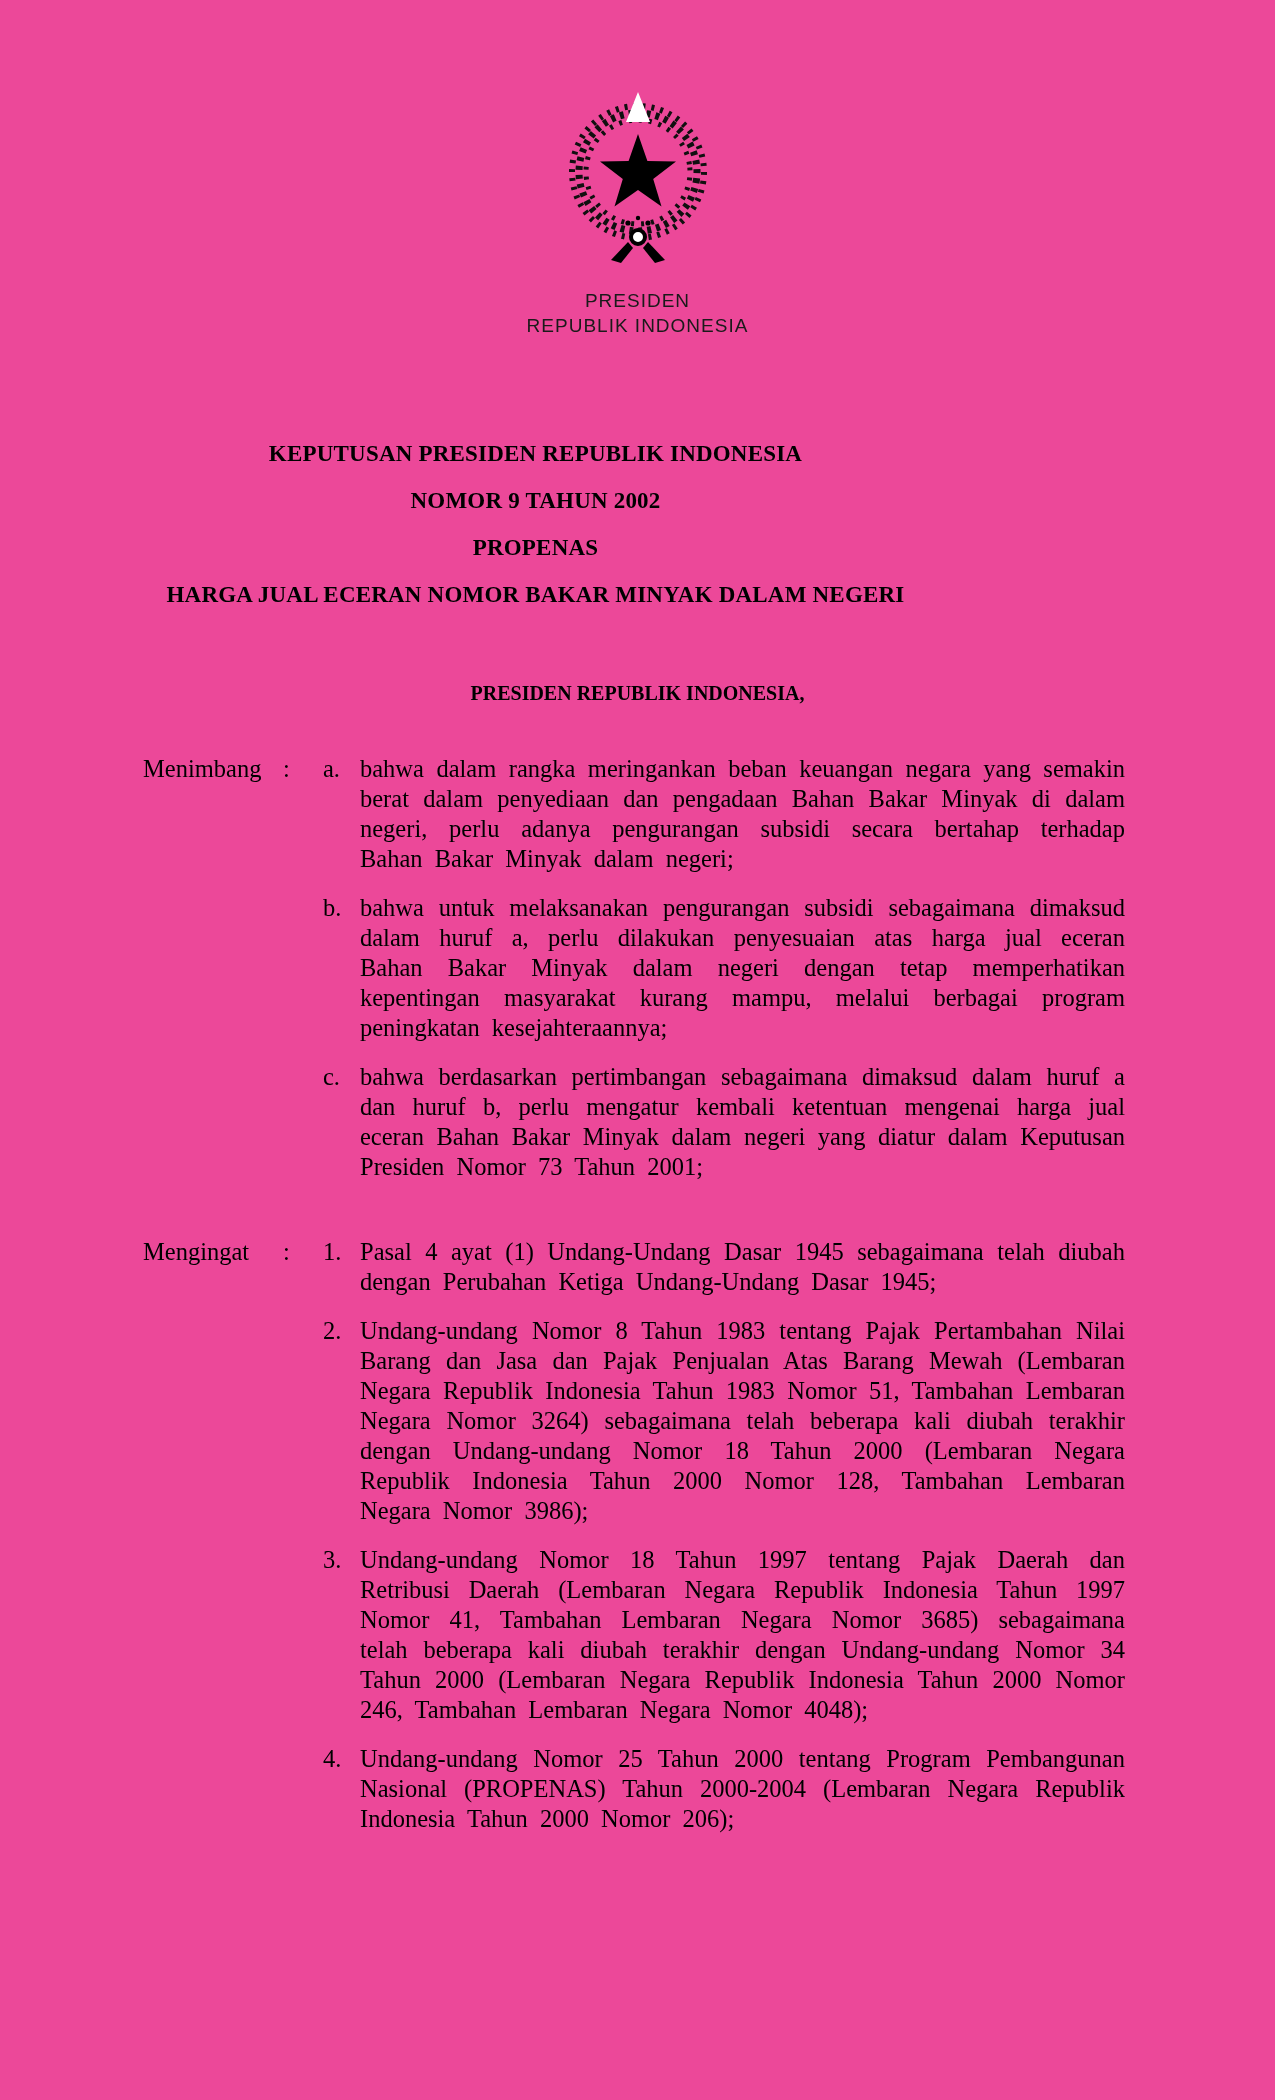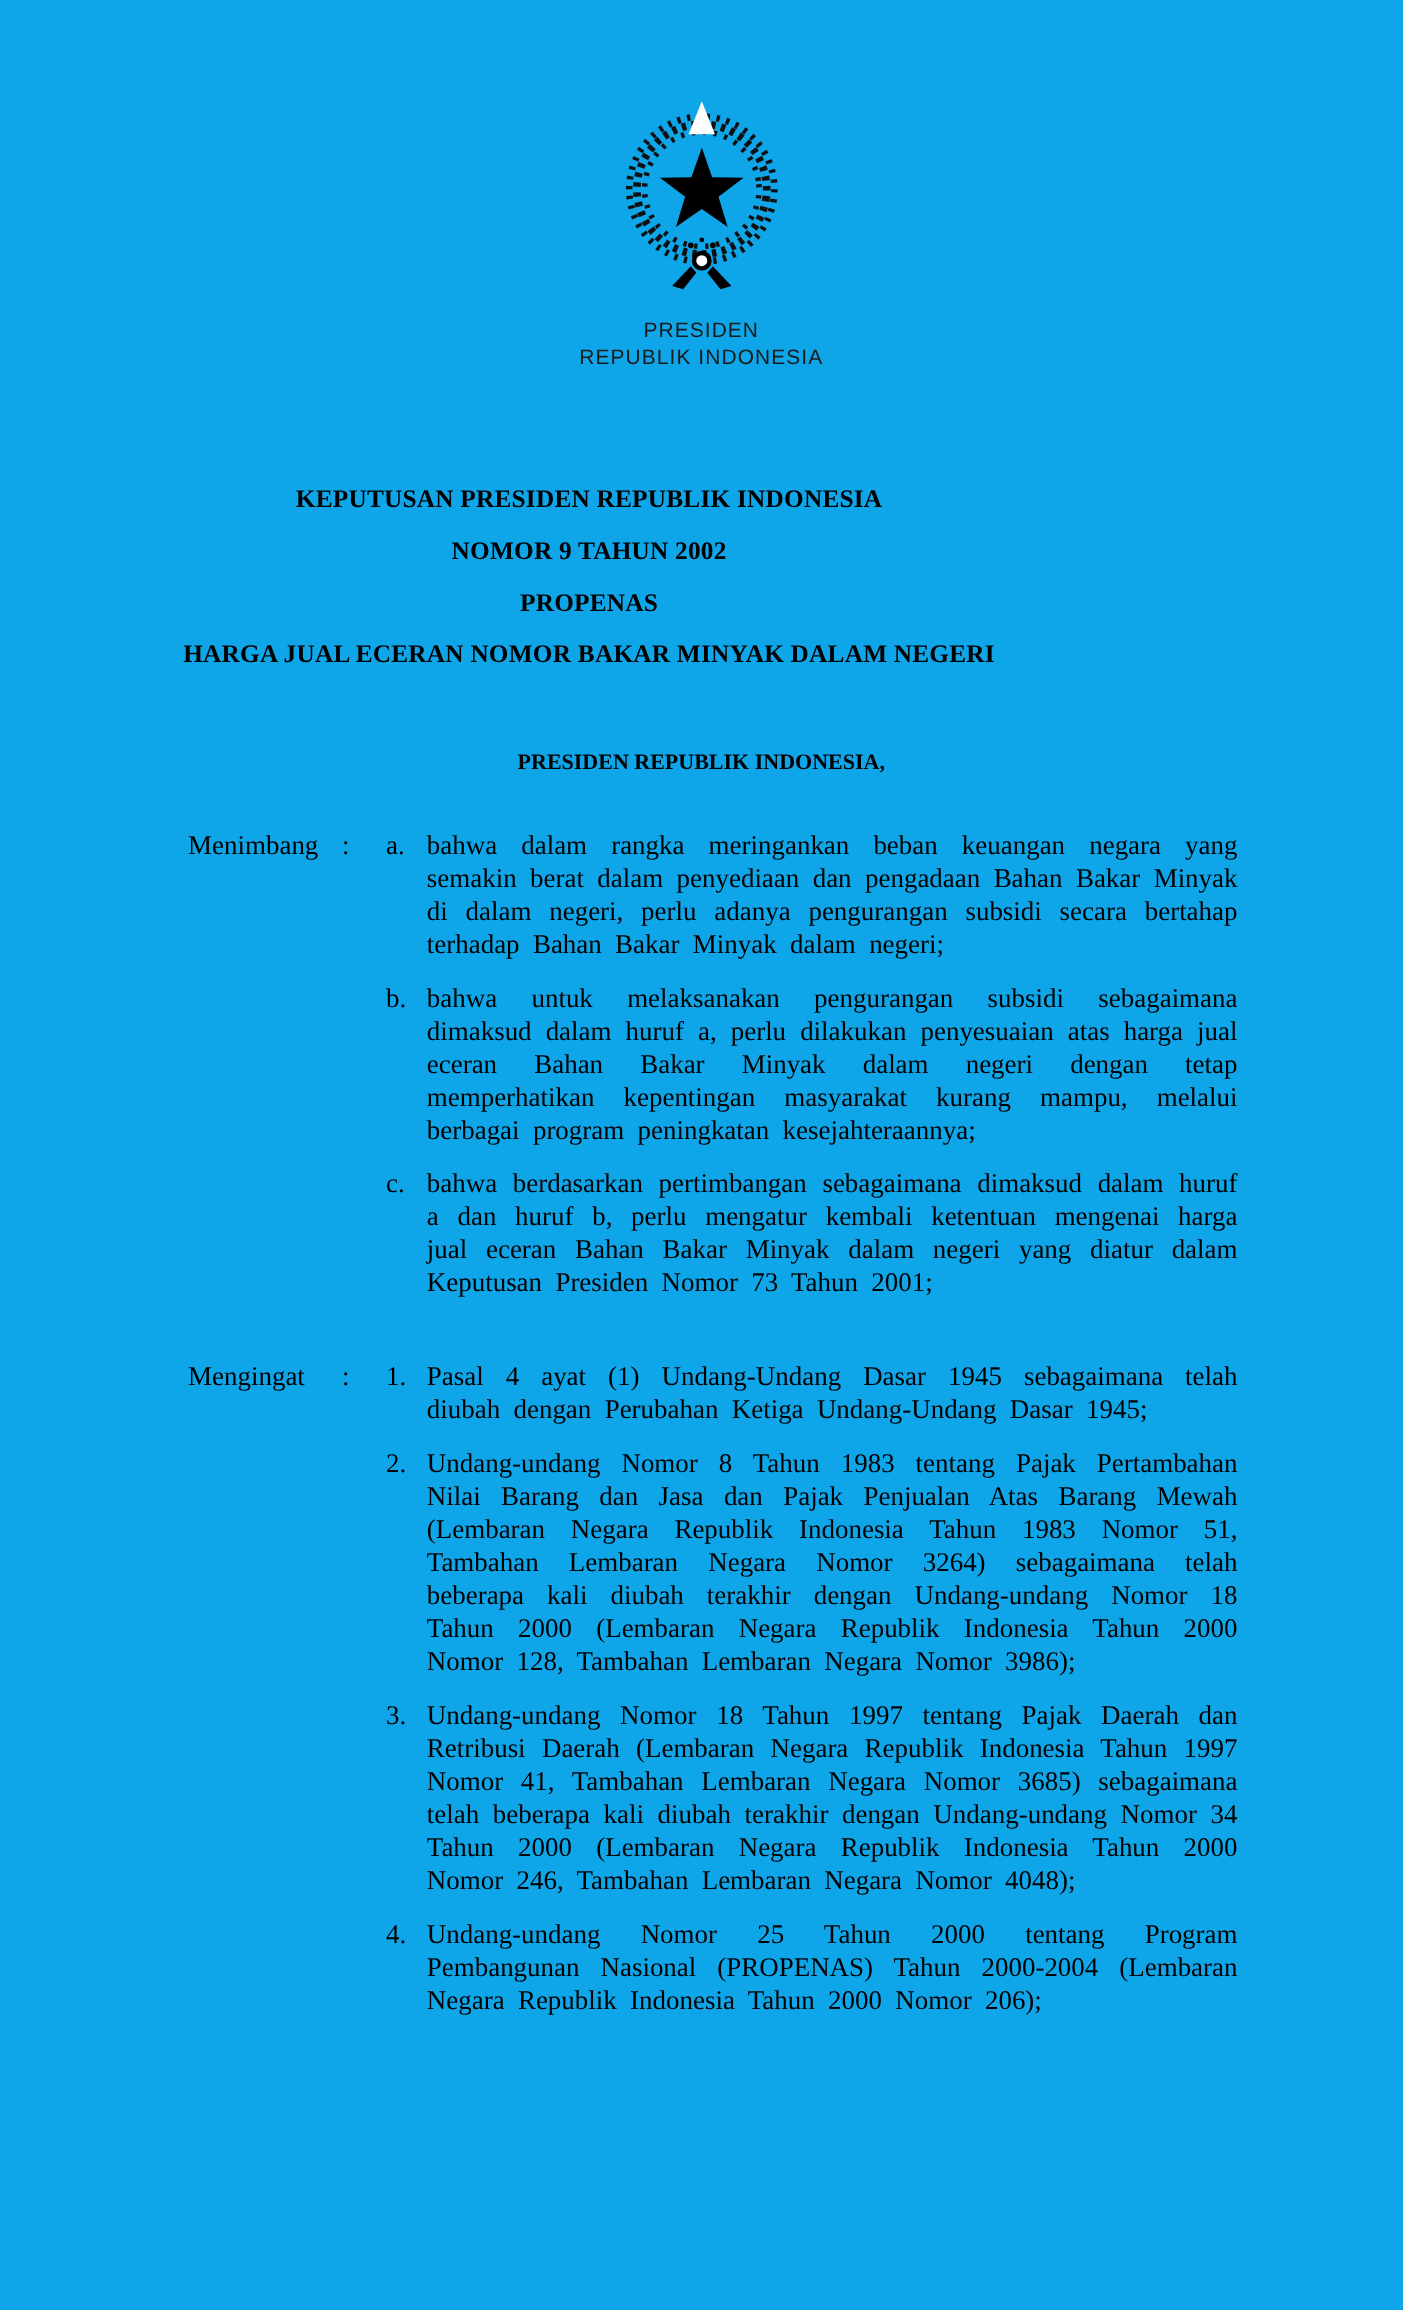--- a/index.html
+++ b/index.html
@@ -9,21 +9,21 @@
     width: 1275px;
     height: 2100px;
     font-family: "Liberation Serif", "DejaVu Serif", serif;
     color: #000000;
     overflow: hidden;
   }
   #page {
     position: relative;
     width: 1275px;
     height: 2100px;
-    background: #0ea5e9;
+    background: #ec4899;
   }
   
   #emblem-wrap {
     position: absolute;
     top: 92px;
     left: 0;
     width: 1275px;
     display: flex;
     justify-content: center;
   }
@@ -67,21 +67,20 @@
     top: 754px;
     left: 143px;
     width: 982px;
     font-size: 24.5px;
     line-height: 30px;
   }
   .section {
     display: grid;
     grid-template-columns: 140px 40px 1fr;
     align-items: start;
-    margin-left: 28px;
   }
   .section + .section {
     margin-top: 55px;
   }
   .section-label, .section-colon {
     white-space: nowrap;
   }
   .item {
     display: grid;
     grid-template-columns: 37px 1fr;

